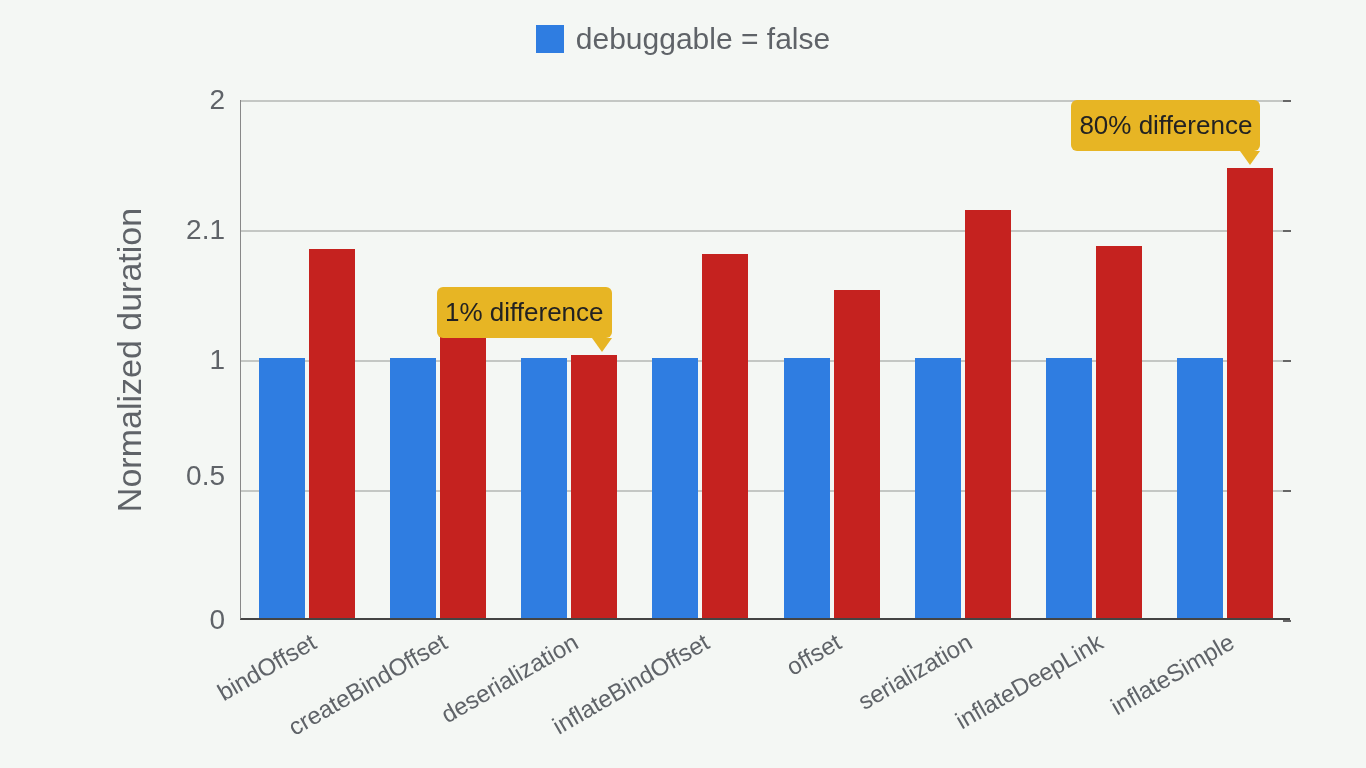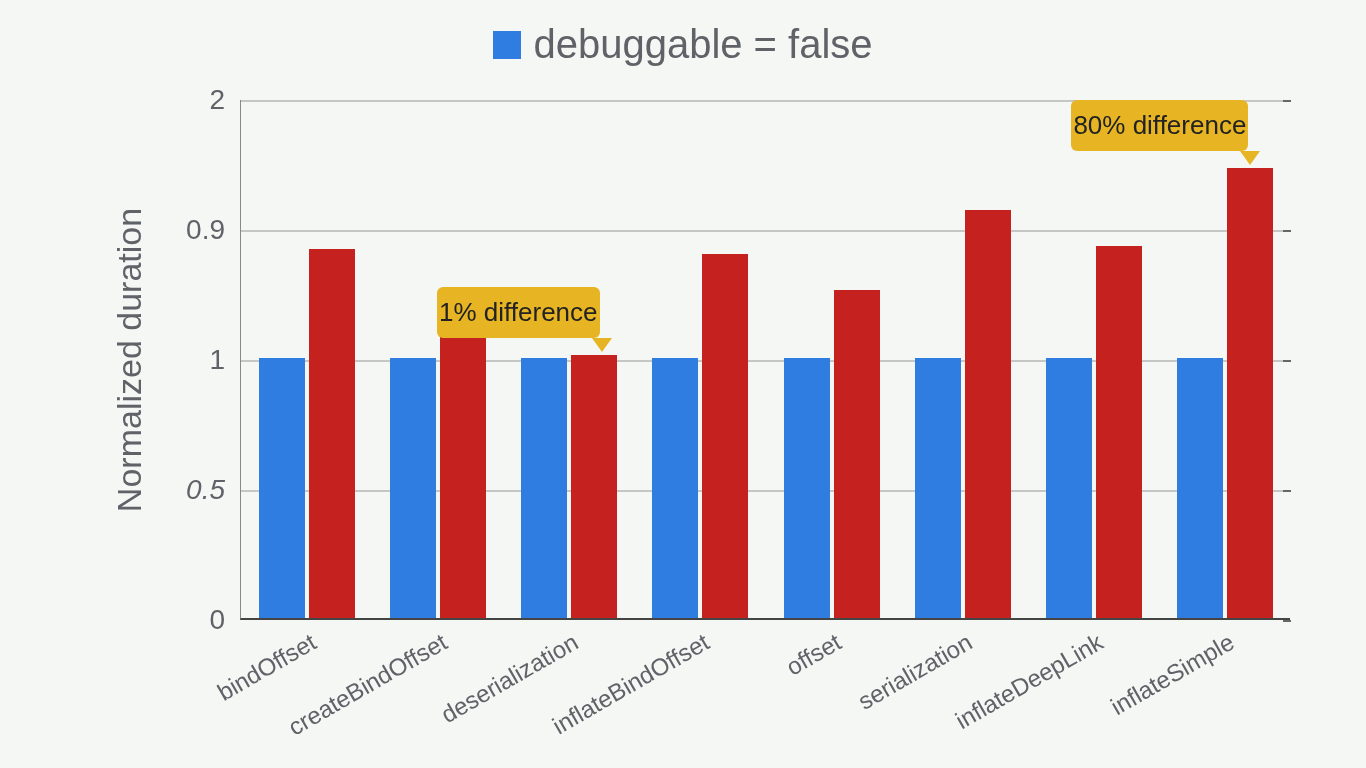--- a/index.html
+++ b/index.html
@@ -14,21 +14,21 @@
     overflow: hidden;
   }
   .legend {
     position: absolute;
     top: 22px;
     left: 0;
     width: 100%;
     display: flex;
     justify-content: center;
     gap: 40px;
-    font-size: 40px;
+    font-size: 30px;
     align-items: flex-end;
   }
   .legend-item { display: flex; align-items: center; gap: 12px; }
   .swatch { width: 28px; height: 28px; }
   .plot {
     position: absolute;
     left: 240px;
     top: 100px;
     width: 1050px;
     height: 520px;
@@ -84,21 +84,21 @@
     transform-origin: left top;
     transform: rotate(-90deg) translateX(-50%);
     font-size: 34px;
     color: #5f6368;
   }
   .annotation {
     position: absolute;
     background: #e7b524;
     color: #222;
     font-size: 26px;
-    padding: 10px 2px;
+    padding: 10px 8px;
     border-radius: 6px;
     white-space: nowrap;
   }
   .annotation .pointer {
     position: absolute;
     width: 0; height: 0;
     border-left: 10px solid transparent;
     border-right: 10px solid transparent;
     border-top: 14px solid #e7b524;
   }
@@ -112,27 +112,27 @@
     <span>debuggable = false</span>
   </div>
 </div>
 
 <div class="ylabel">Normalized duration</div>
 
 <div class="plot" id="plot">
     <div class="ytick" style="top: 520px;">0</div>
     <div class="ytick-tickmark" style="top: 520px;"></div>
     <div class="gridline" style="top: 390px;"></div>
-    <div class="ytick" style="top: 390px; font-style: italic;">0.5</div>
+    <div class="ytick" style="top: 376px;">0.5</div>
     <div class="ytick-tickmark" style="top: 390px;"></div>
     <div class="gridline" style="top: 260px;"></div>
     <div class="ytick" style="top: 260px;">1</div>
     <div class="ytick-tickmark" style="top: 260px;"></div>
     <div class="gridline" style="top: 130px;"></div>
-    <div class="ytick" style="top: 130px;">0.9</div>
+    <div class="ytick" style="top: 130px;">2.1</div>
     <div class="ytick-tickmark" style="top: 130px;"></div>
     <div class="gridline" style="top: 0px;"></div>
     <div class="ytick" style="top: 0px;">2</div>
     <div class="ytick-tickmark" style="top: 0px;"></div>
     <div class="group" style="left: 0px; width: 131.25px;">
       <div class="bar" style="background: rgb(47, 125, 225); height: 260px; left: 17.625px;"></div>
       <div class="bar" style="background: rgb(197, 34, 31); height: 369.2px; left: 67.625px;"></div>
       <div class="xlabel">bindOffset</div>
     </div>
     <div class="group" style="left: 131.25px; width: 131.25px;">

